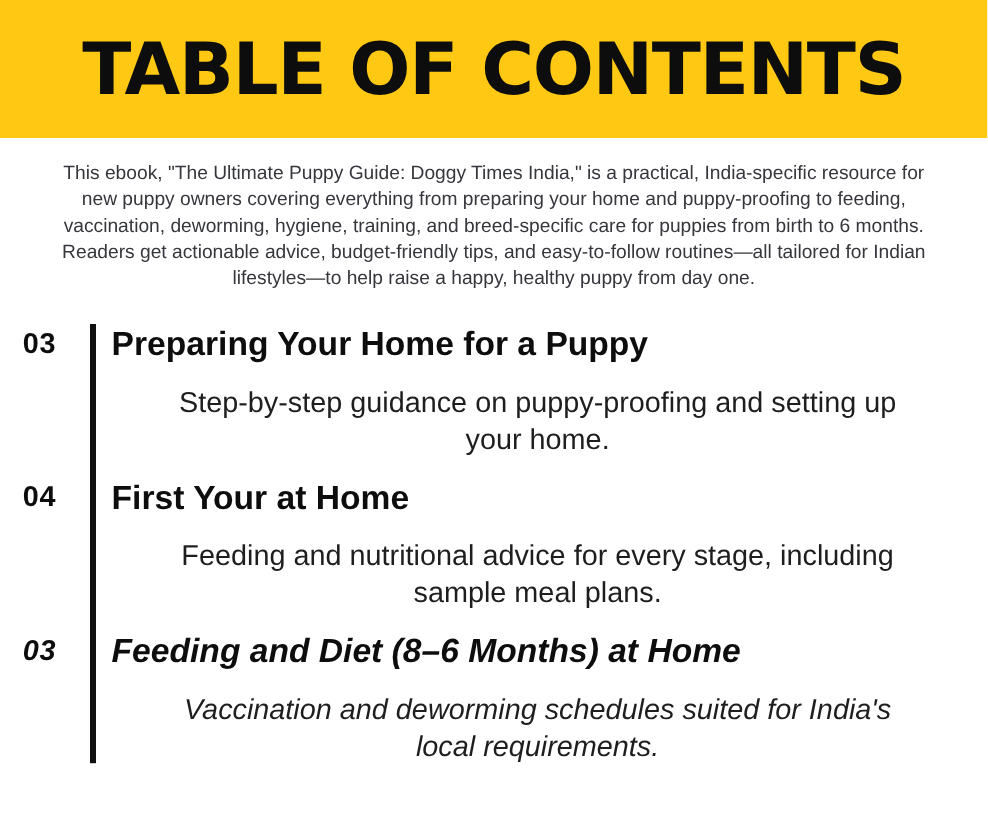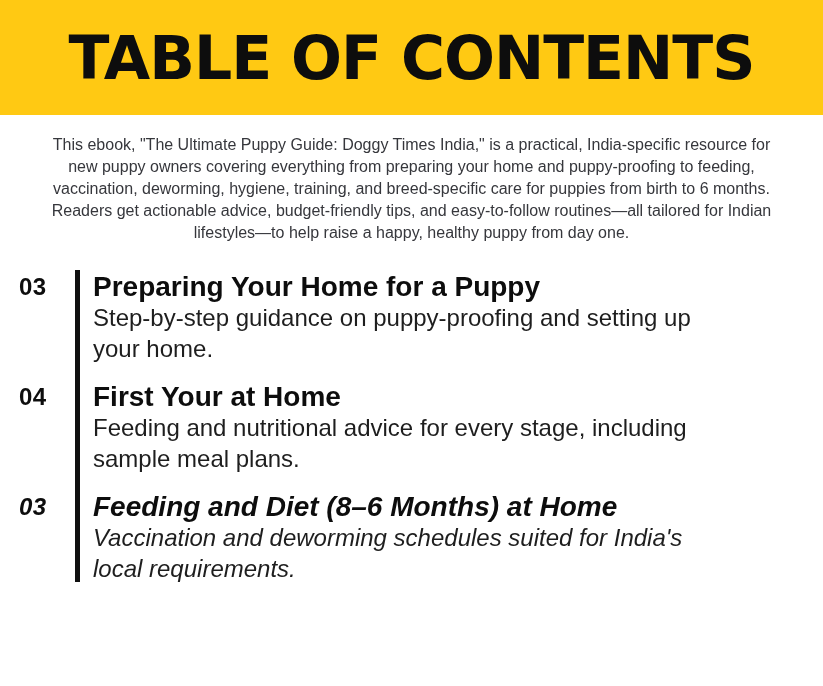--- a/index.html
+++ b/index.html
@@ -65,26 +65,27 @@
     letter-spacing: 0.5px;
   }
   .entry-title {
     margin: 0;
     font-size: 28px;
     font-weight: bold;
     line-height: 30px;
     color: #0d0d0d;
   }
   .entry-desc {
-    margin: 0 0 0 0;
+    margin: 18px 0 0 0;
     font-size: 24px;
     font-weight: normal;
     line-height: 31px;
     color: #1e1e1e;
     white-space: pre-line;
+    text-align: center;
   }
 </style>
 </head>
 <body>
 
 <div class="page">
 
   <div class="banner">
     <h1 class="banner-title">TABLE OF CONTENTS</h1>
   </div>

